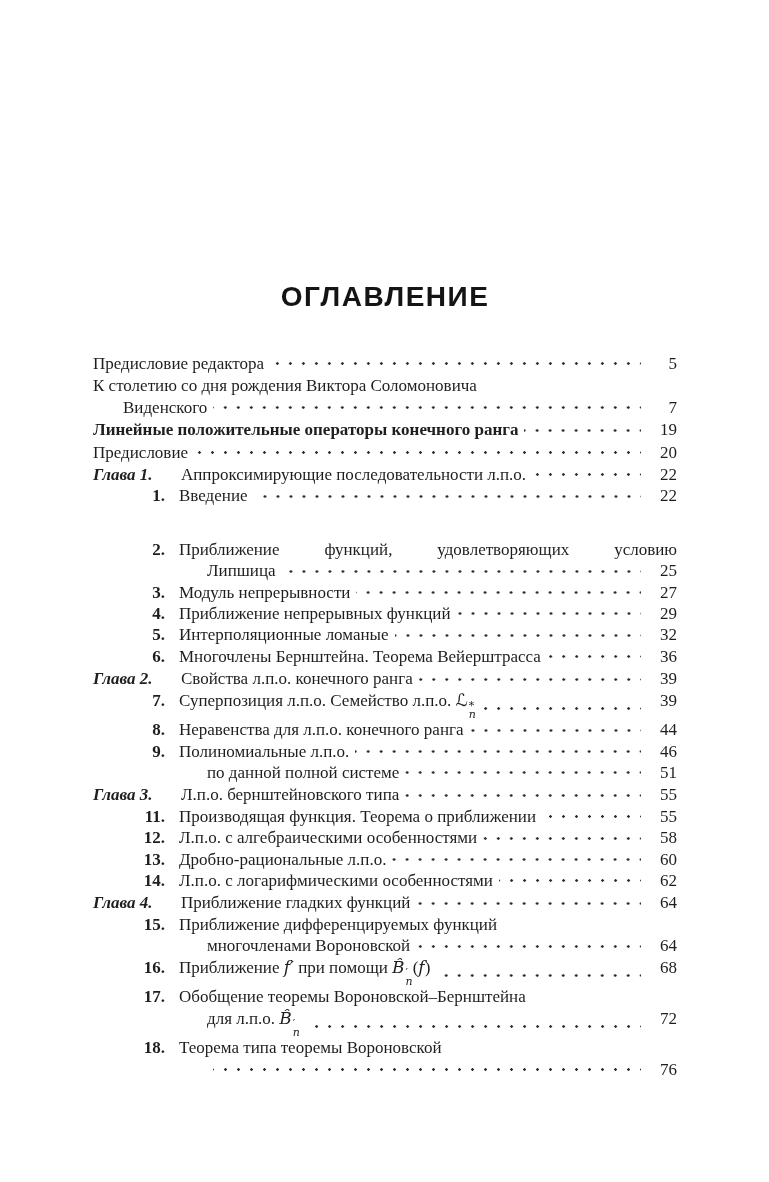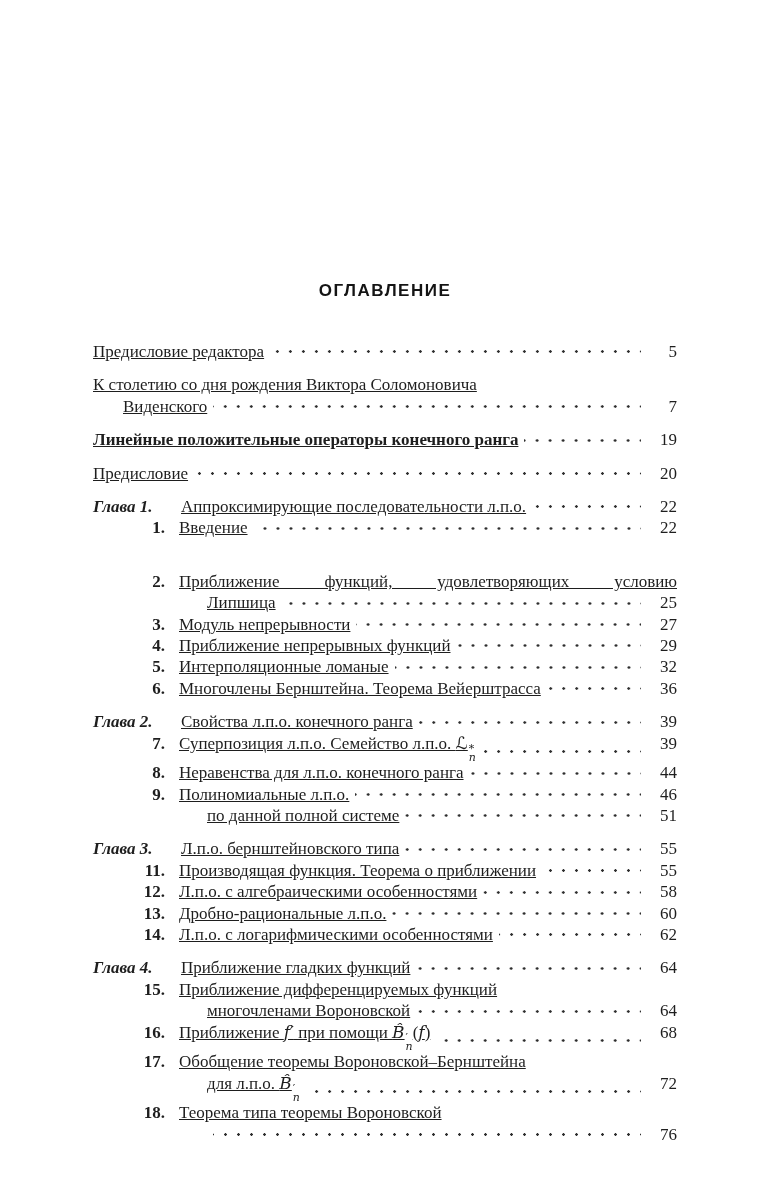--- a/index.html
+++ b/index.html
@@ -13,39 +13,39 @@
   }
   .sheet{
     box-sizing:border-box;
     width:769px;height:1182px;
     padding:281px 92px 0 93px;
   }
   .title{
     margin:0 0 40px 0;
     font-family:"Liberation Sans","DejaVu Sans",sans-serif;
     font-weight:bold;
-    font-size:17px;
+    font-size:28px;
     letter-spacing:1.5px;
     text-align:center;
     color:#141414;
   }
   #toc{width:584px;}
   .row{
     display:flex;
     align-items:baseline;
     line-height:21.4px;
     white-space:nowrap;
   }
-  .row.gap{margin-top:12px;}
+  .row.gap{margin-top:1px;}
   .label{flex:none;font-weight:bold;}
   .label.chapter{width:88px;font-style:italic;}
   .label.num{width:72px;text-align:right;margin-right:14px;}
   .indent-hang{padding-left:30px;}
   .indent-cont{padding-left:114px;}
-  .txt{flex:none;white-space:normal;text-decoration:underline;}
+  .txt{flex:none;white-space:normal;}
   .txt.bold{font-weight:bold;}
   .txt.justify{flex:1;text-align:justify;text-align-last:justify;margin-top:32px;}
   .math{font-style:italic;font-family:"DejaVu Serif","DejaVu Sans",serif;}
   .supsub{
     display:inline-flex;flex-direction:column;align-items:flex-start;
     font-size:11px;line-height:0.82;vertical-align:-0.32em;margin-left:1px;
     font-family:"DejaVu Serif","DejaVu Sans",serif;
   }
   .supsub .sb{font-style:italic;}
   .dots{

